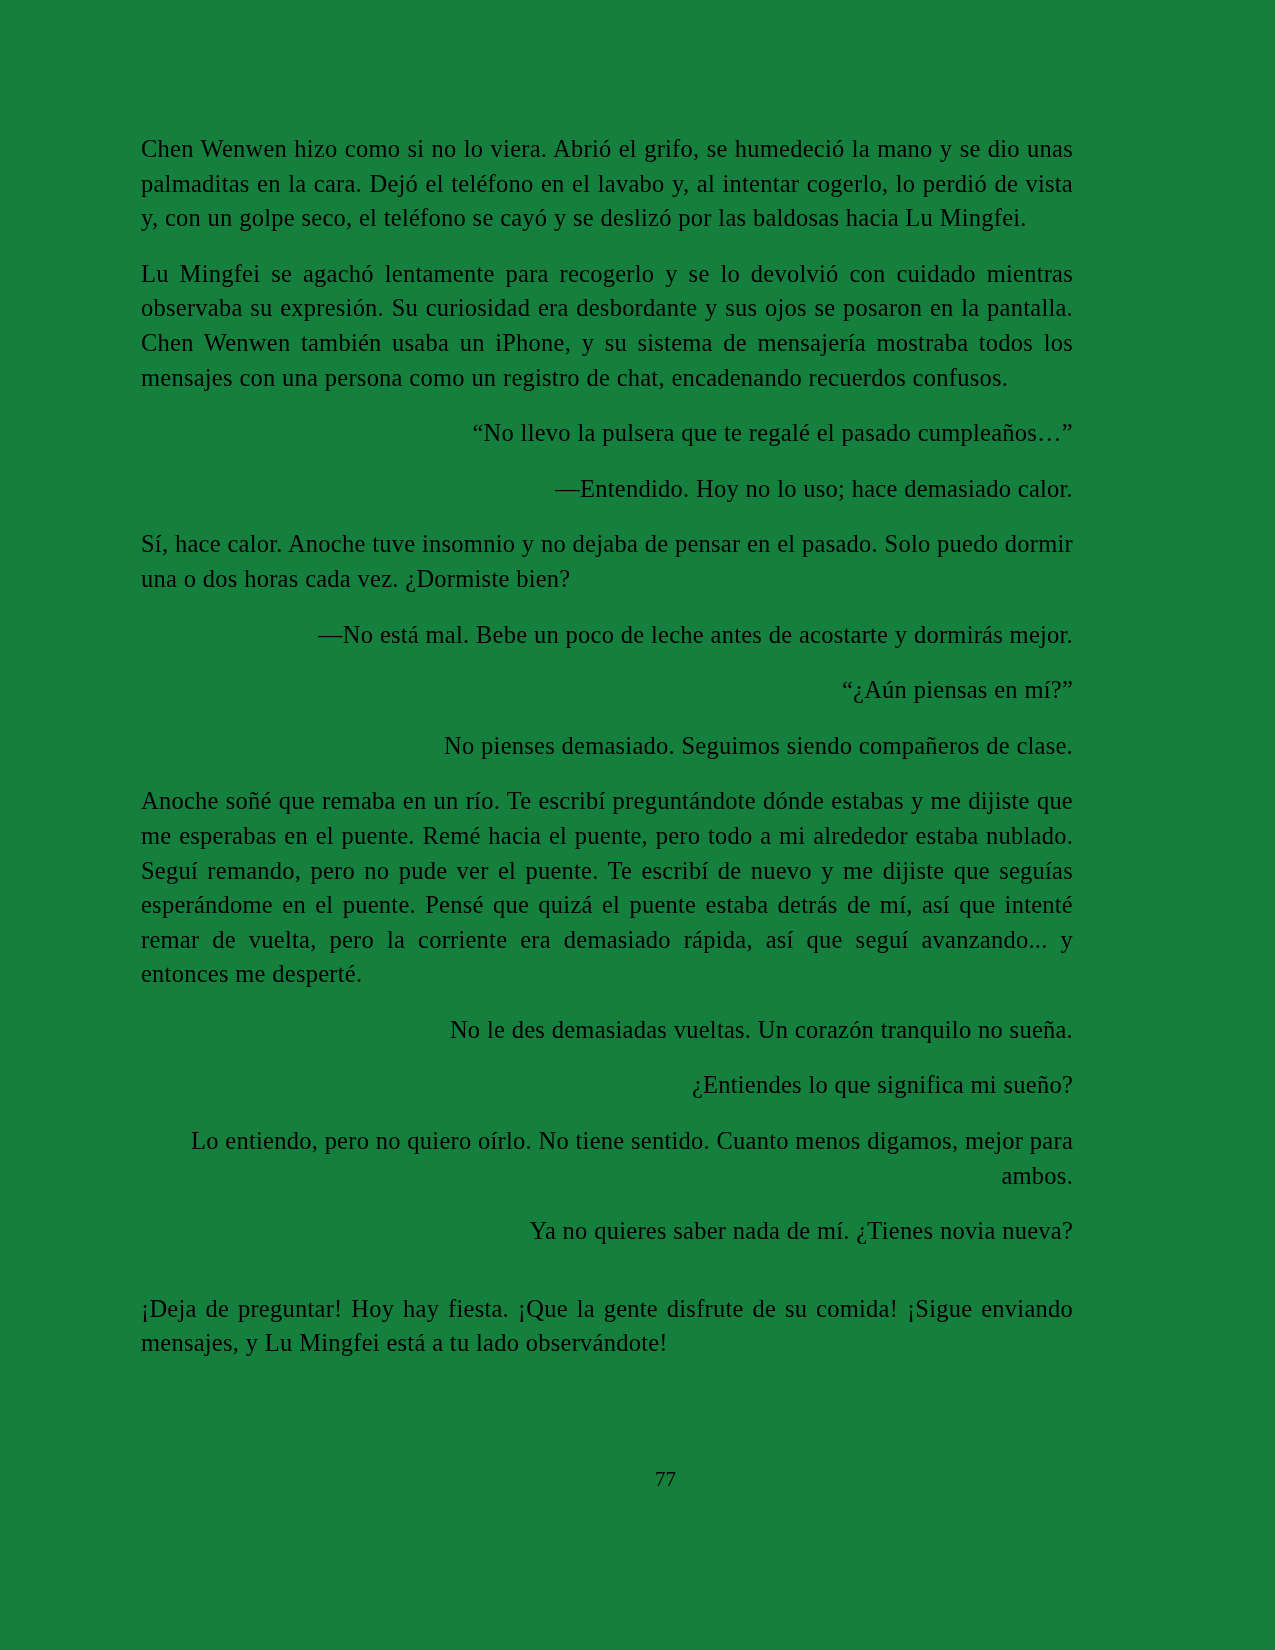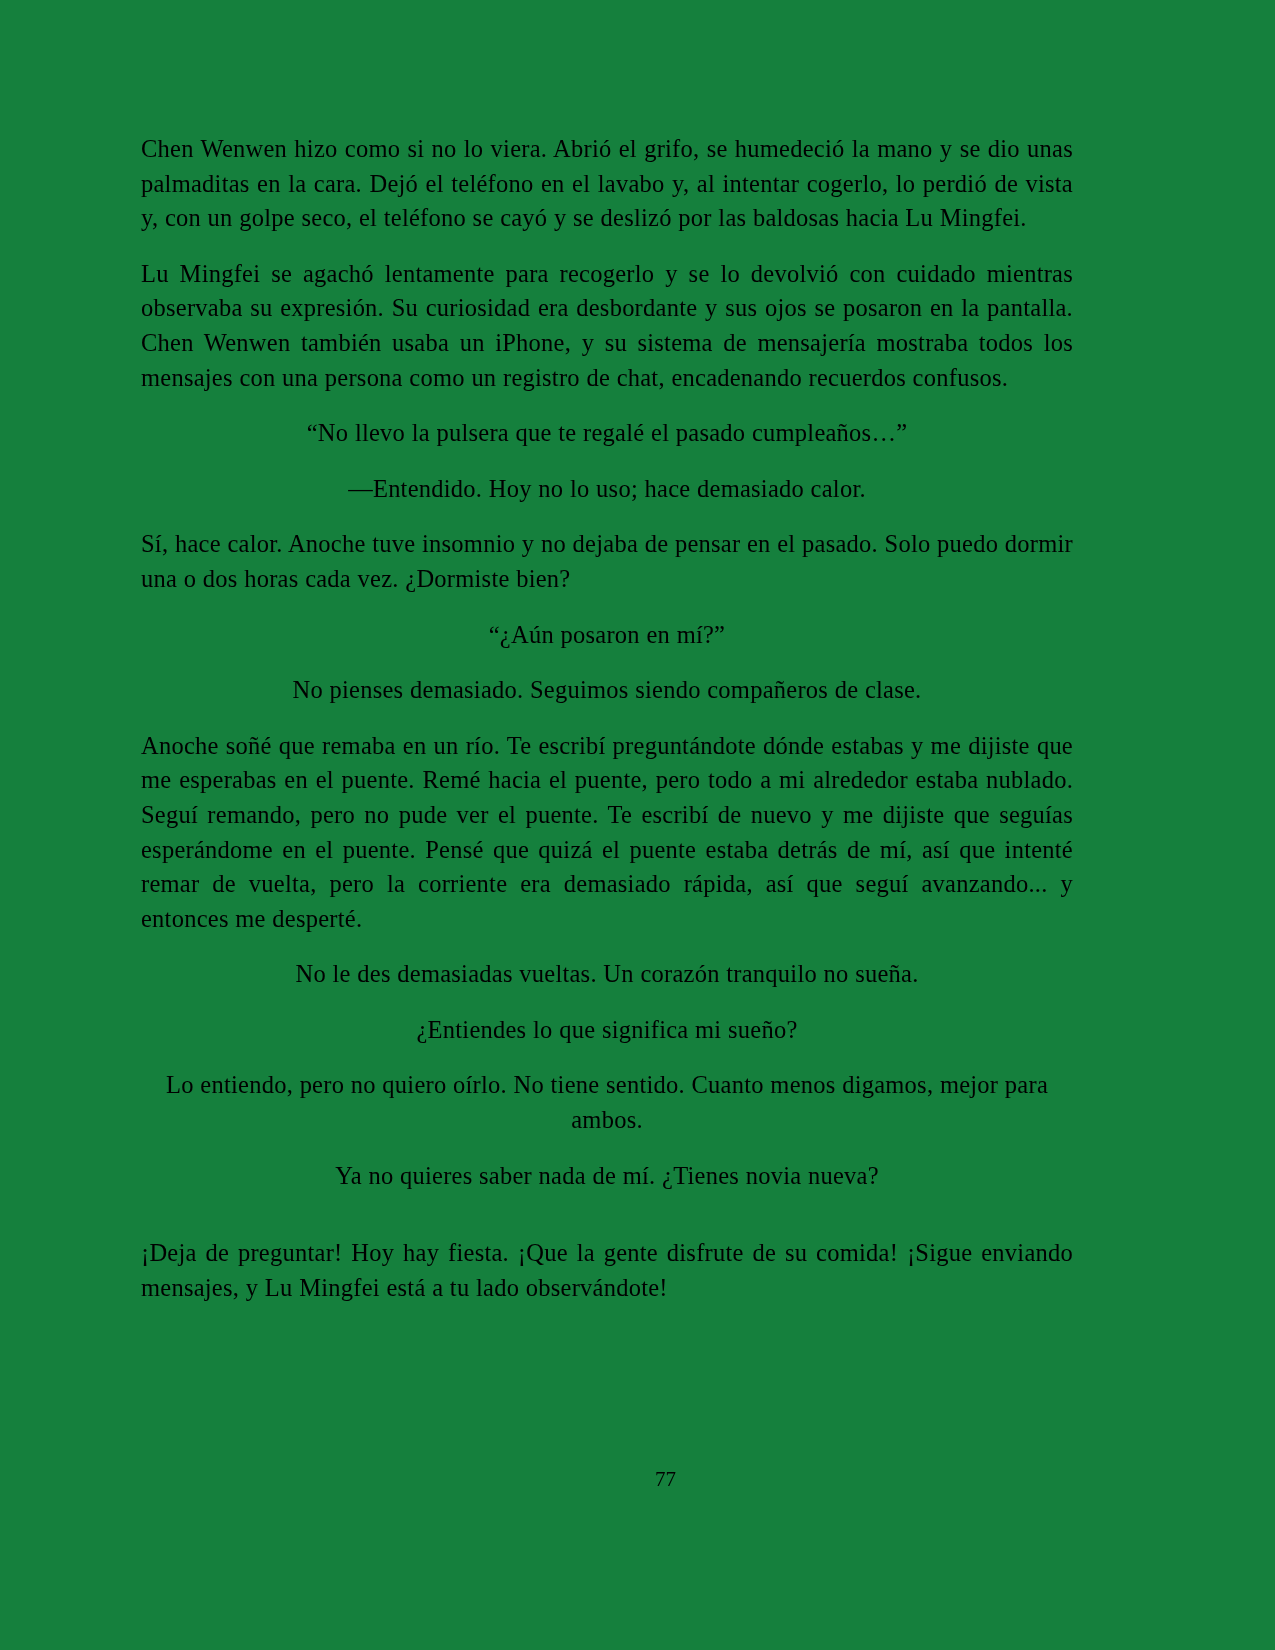--- a/index.html
+++ b/index.html
@@ -31,21 +31,21 @@
     text-align: justify;
     text-justify: inter-word;
     margin: 0 0 21px 0;
     letter-spacing: 0.01em;
     word-spacing: 0.01em;
     hyphens: none;
     -webkit-hyphens: none;
   }
   
   .para.single {
-    text-align: center;
+    text-align: right;
   }
   .para:last-child {
     margin-bottom: 0;
     margin-top: 43px;
   }
   .folio {
     position: absolute;
     left: 0;
     top: 1466px;
     width: 1275px;
@@ -61,21 +61,22 @@
 <body>
 
 <div class="page">
 
   <div class="content">
     <p class="para">Chen Wenwen hizo como si no lo viera. Abrió el grifo, se humedeció la mano y se dio unas palmaditas en la cara. Dejó el teléfono en el lavabo y, al intentar cogerlo, lo perdió de vista y, con un golpe seco, el teléfono se cayó y se deslizó por las baldosas hacia Lu Mingfei.</p>
     <p class="para">Lu Mingfei se agachó lentamente para recogerlo y se lo devolvió con cuidado mientras observaba su expresión. Su curiosidad era desbordante y sus ojos se posaron en la pantalla. Chen Wenwen también usaba un iPhone, y su sistema de mensajería mostraba todos los mensajes con una persona como un registro de chat, encadenando recuerdos confusos.</p>
     <p class="para single">“No llevo la pulsera que te regalé el pasado cumpleaños…”</p>
     <p class="para single">—Entendido. Hoy no lo uso; hace demasiado calor.</p>
     <p class="para">Sí, hace calor. Anoche tuve insomnio y no dejaba de pensar en el pasado. Solo puedo dormir una o dos horas cada vez. ¿Dormiste bien?</p>
-    <p class="para single">“¿Aún posaron en mí?”</p>
+    <p class="para single">—No está mal. Bebe un poco de leche antes de acostarte y dormirás mejor.</p>
+    <p class="para single">“¿Aún piensas en mí?”</p>
     <p class="para single">No pienses demasiado. Seguimos siendo compañeros de clase.</p>
     <p class="para">Anoche soñé que remaba en un río. Te escribí preguntándote dónde estabas y me dijiste que me esperabas en el puente. Remé hacia el puente, pero todo a mi alrededor estaba nublado. Seguí remando, pero no pude ver el puente. Te escribí de nuevo y me dijiste que seguías esperándome en el puente. Pensé que quizá el puente estaba detrás de mí, así que intenté remar de vuelta, pero la corriente era demasiado rápida, así que seguí avanzando... y entonces me desperté.</p>
     <p class="para single">No le des demasiadas vueltas. Un corazón tranquilo no sueña.</p>
     <p class="para single">¿Entiendes lo que significa mi sueño?</p>
     <p class="para single">Lo entiendo, pero no quiero oírlo. No tiene sentido. Cuanto menos digamos, mejor para ambos.</p>
     <p class="para single">Ya no quieres saber nada de mí. ¿Tienes novia nueva?</p>
     <p class="para">¡Deja de preguntar! Hoy hay fiesta. ¡Que la gente disfrute de su comida! ¡Sigue enviando mensajes, y Lu Mingfei está a tu lado observándote!</p>
   </div>
 
   <div class="folio">77</div>

